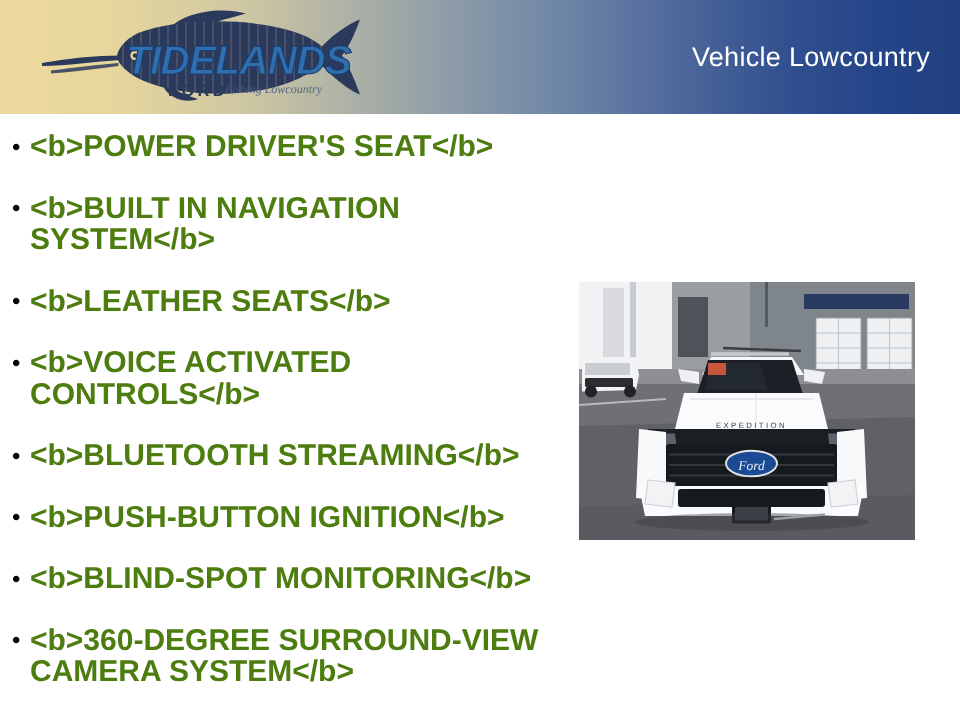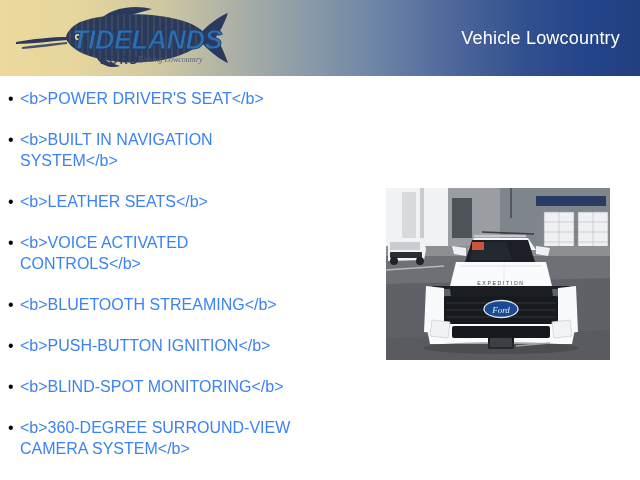--- a/index.html
+++ b/index.html
@@ -36,21 +36,21 @@
   .header-underline {
     position:absolute;
     left:0; top:76px;
     width:640px; height:1px;
     background:#ffffff;
   }
 
   
   .logo {
     position:absolute;
-    left:12px; top:6px;
+    left:24px; top:6px;
     width:220px; height:66px;
   }
   .logo svg { display:block; width:220px; height:66px; }
 
   
   .header-title {
     position:absolute;
     right:20px; top:0;
     height:76px;
     display:flex; align-items:center;
@@ -75,24 +75,24 @@
   }
   .hl-bullet {
     flex:0 0 auto;
     width:12px;
     color:#000000;
     font-size:16px;
     line-height:21px;
   }
   .hl-text {
     flex:1 1 auto;
-    color:#3b82f6;
-    font-size:16px;
+    color:#4d7c0f;
+    font-size:20px;
     line-height:21px;
-    font-weight:400;
+    font-weight:700;
     white-space:pre-line;
   }
 
   
   .photo {
     position:absolute;
     left:386px; top:188px;
     width:224px; height:172px;
     background:#ffffff;
     overflow:hidden;

